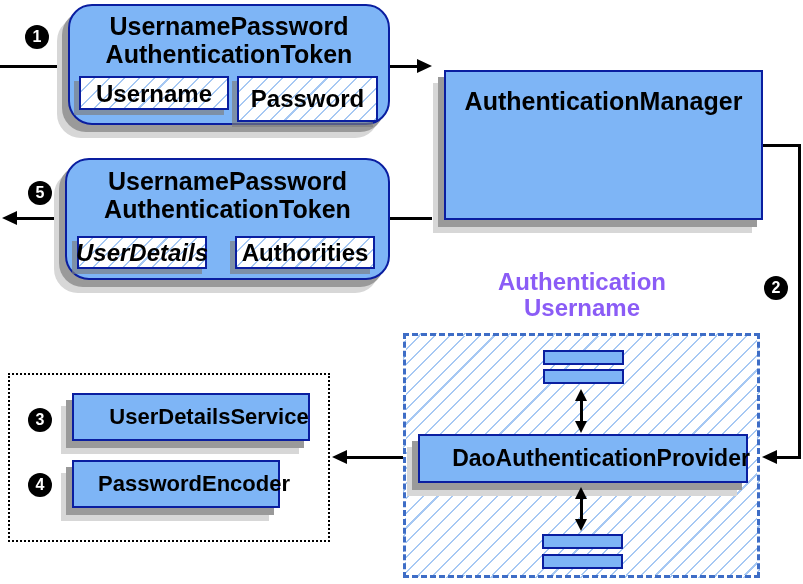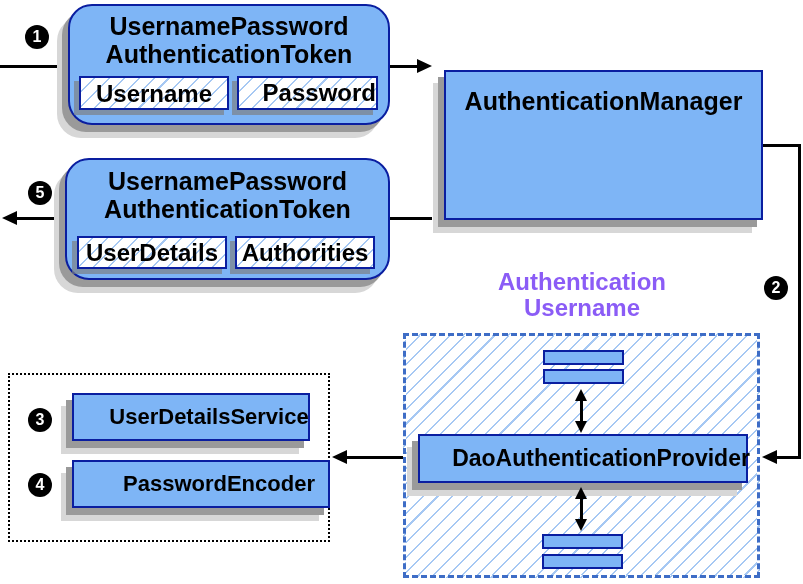--- a/index.html
+++ b/index.html
@@ -115,44 +115,44 @@
 
 <div class="badge" style="left:25px;top:25px;">1</div>
 <div class="bluebox rounded shadow2" style="left:68px;top:4px;width:322px;height:121px;">
   <div class="box-title" style="top:6px;">
     <div>UsernamePassword</div>
     <div>AuthenticationToken</div>
   </div>
   <div class="fieldbox hatch" style="left:9px;top:70px;width:150px;height:34px;align-items:flex-end;">
     <span>Username</span>
   </div>
-  <div class="fieldbox hatch" style="left:167px;top:70px;width:141px;height:34px;justify-content:flex-end;">
+  <div class="fieldbox hatch" style="left:167px;top:70px;width:141px;height:46px;">
     <span>Password</span>
   </div>
 </div>
 
 <div class="bluebox shadow2" style="left:432px;top:70px;width:319px;height:150px;margin-left:12px;">
   <div class="box-title" style="top:15px;">AuthenticationManager</div>
 </div>
 
 <div class="badge" style="left:28px;top:181px;">5</div>
 <div class="bluebox rounded shadow2" style="left:65px;top:158px;width:325px;height:122px;">
   <div class="box-title" style="top:7px;">
     <div>UsernamePassword</div>
     <div>AuthenticationToken</div>
   </div>
-  <div class="fieldbox hatch" style="left:10px;top:76px;width:150px;height:33px;">
+  <div class="fieldbox hatch" style="left:10px;top:76px;width:130px;height:33px;font-style:italic;">
     <span>UserDetails</span>
   </div>
   <div class="fieldbox hatch" style="left:168px;top:76px;width:140px;height:33px;">
     <span>Authorities</span>
   </div>
 </div>
 
 <div class="dottedbox" style="left:8px;top:373px;width:322px;height:169px;"></div>
 <div class="badge" style="left:28px;top:408px;">3</div>
 <div class="bluebox shadow2 center-label" style="left:72px;top:393px;width:238px;height:48px;font-size:22px;">
   <span>UserDetailsService</span>
 </div>
 <div class="badge" style="left:28px;top:473px;">4</div>
-<div class="bluebox shadow2 center-label" style="left:72px;top:460px;width:258px;height:48px;font-size:22px;">
+<div class="bluebox shadow2 center-label" style="left:72px;top:460px;width:208px;height:48px;font-size:22px;">
   <span>PasswordEncoder</span>
 </div>
 
 </body></html>

